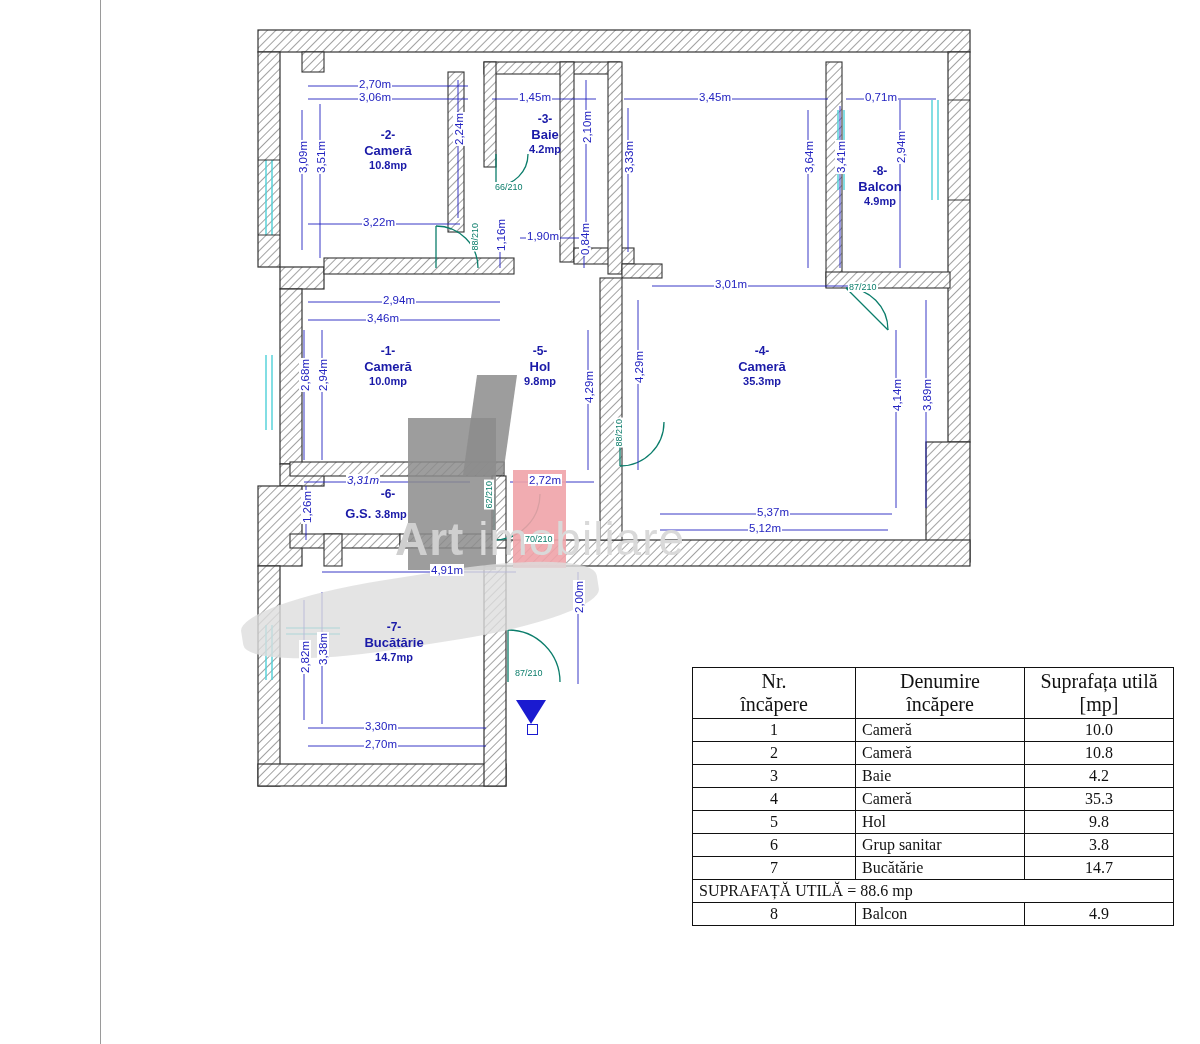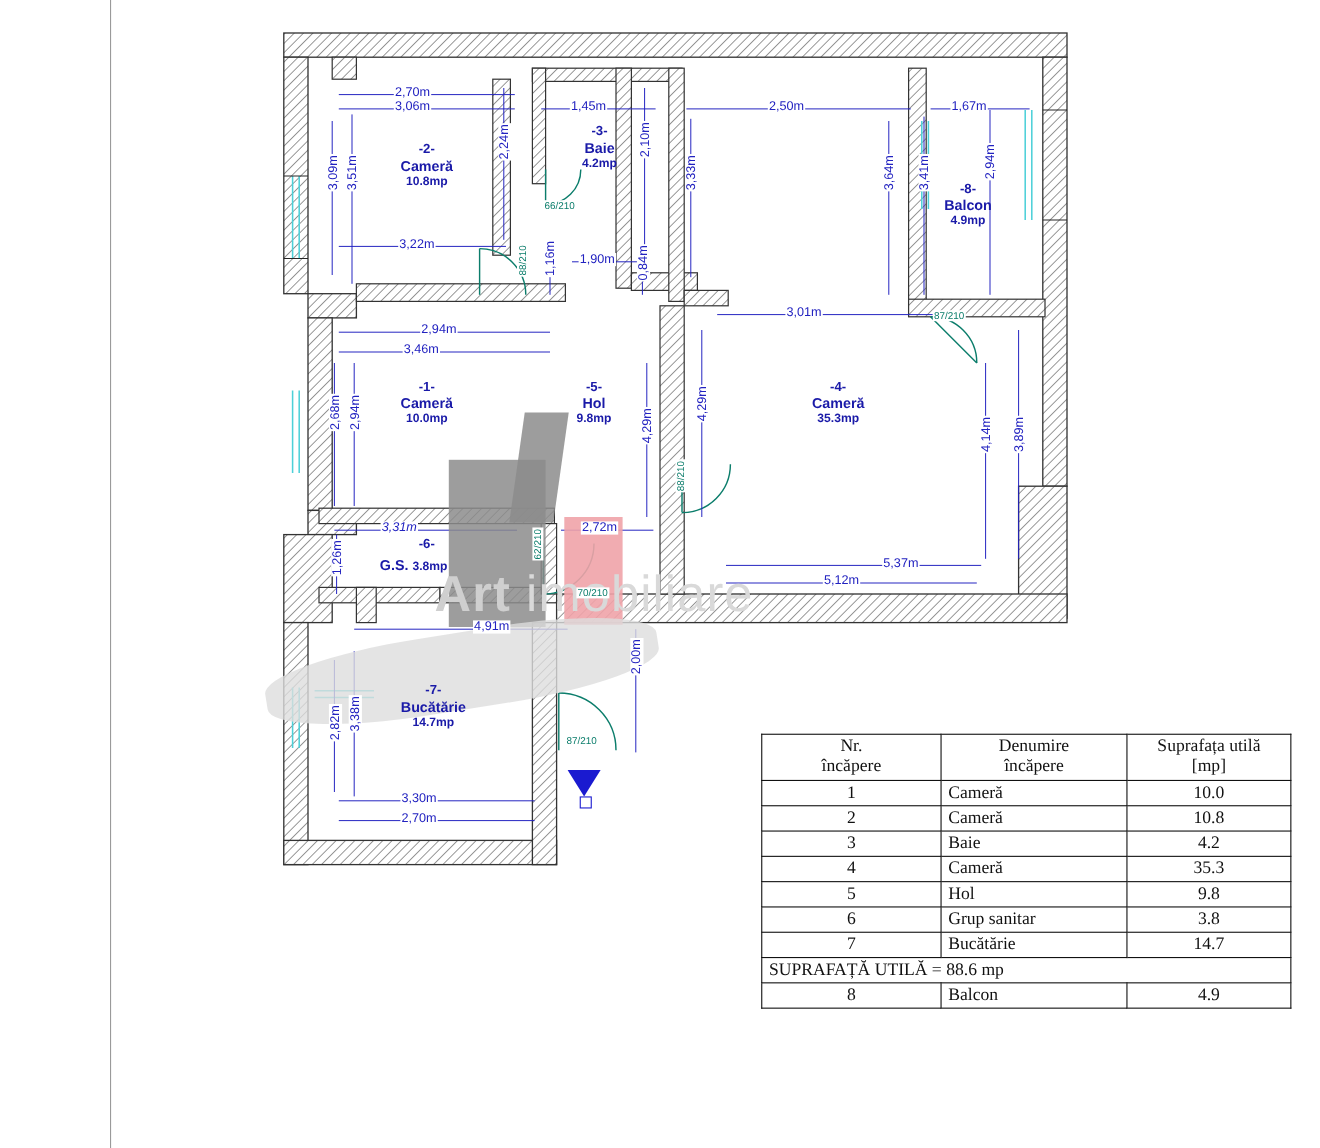--- a/index.html
+++ b/index.html
@@ -22,21 +22,21 @@
   .wm span.light{font-weight:normal;color:#d9d9d9;}
   .wmbox{position:absolute;left:408px;top:418px;width:88px;height:152px;background:#8c8c8c;opacity:.85;}
   .wmbox2{position:absolute;left:470px;top:375px;width:40px;height:100px;background:#8c8c8c;opacity:.85;
           transform:skewX(-8deg);}
   .wmred{position:absolute;left:513px;top:470px;width:53px;height:98px;background:#f0a3a8;opacity:.9;}
   .wmsmear{position:absolute;left:240px;top:575px;width:360px;height:70px;background:#dddddd;
       transform:rotate(-9deg);opacity:.8;border-radius:40%;}
   table.rooms{position:absolute;left:692px;top:667px;width:482px;border-collapse:collapse;
       font-family:"Liberation Serif", serif;font-size:16px;color:#111;background:#fff;}
   table.rooms td,table.rooms th{border:1px solid #111;padding:2px 6px;}
-  table.rooms thead th{font-weight:normal;text-align:center;line-height:1.15;font-size:16px;}
+  table.rooms thead th{font-weight:normal;text-align:center;line-height:1.15;font-size:20px;}
   td.c{text-align:center;}
   td.l{text-align:left;padding-left:8px;}
   td.sum{text-align:left;padding:6px 10px;font-size:16px;}
   .arrow{position:absolute;left:516px;top:700px;width:0;height:0;border-left:15px solid transparent;
          border-right:15px solid transparent;border-top:24px solid #1a1ad0;}
   .arrowstem{position:absolute;left:527px;top:724px;width:9px;height:9px;border:1px solid #1a1ad0;background:#fff;}
   svg{position:absolute;left:0;top:0;}
 </style>
 </head>
 <body>
@@ -221,30 +221,30 @@
 </div>
 <div class="lbl" style="left:340px;top:620px;width:108px;">
   <span class="num">-7-</span>
   <span class="nm">Bucătărie</span>
   <span class="ar">14.7mp</span>
 </div>
 
 <div class="dim" style="left:358px;top:78px;">2,70m</div>
 <div class="dim" style="left:358px;top:91px;">3,06m</div>
 <div class="dim" style="left:518px;top:91px;">1,45m</div>
-<div class="dim" style="left:698px;top:91px;">2,50m</div>
-<div class="dim" style="left:864px;top:91px;">1,67m</div>
+<div class="dim" style="left:698px;top:91px;">3,45m</div>
+<div class="dim" style="left:864px;top:91px;">0,71m</div>
 <div class="dim" style="left:362px;top:216px;">3,22m</div>
 <div class="dim" style="left:526px;top:230px;">1,90m</div>
 <div class="dim" style="left:714px;top:278px;">3,01m</div>
 <div class="dim" style="left:382px;top:294px;">2,94m</div>
 <div class="dim" style="left:366px;top:312px;">3,46m</div>
 <div class="dim" style="left:346px;top:474px;font-style:italic;">3,31m</div>
 <div class="dim" style="left:528px;top:474px;">2,72m</div>
-<div class="dim" style="left:756px;top:506px;margin-left:46px;">5,37m</div>
+<div class="dim" style="left:756px;top:506px;">5,37m</div>
 <div class="dim" style="left:748px;top:522px;">5,12m</div>
 <div class="dim" style="left:430px;top:564px;">4,91m</div>
 <div class="dim" style="left:364px;top:720px;">3,30m</div>
 <div class="dim" style="left:364px;top:738px;">2,70m</div>
 
 <div class="dimv" style="left:297px;top:140px;transform:rotate(-90deg) translate(-100%,0);">3,09m</div>
 <div class="dimv" style="left:315px;top:140px;transform:rotate(-90deg) translate(-100%,0);">3,51m</div>
 <div class="dimv" style="left:453px;top:112px;transform:rotate(-90deg) translate(-100%,0);">2,24m</div>
 <div class="dimv" style="left:581px;top:110px;transform:rotate(-90deg) translate(-100%,0);">2,10m</div>
 <div class="dimv" style="left:623px;top:140px;transform:rotate(-90deg) translate(-100%,0);">3,33m</div>

